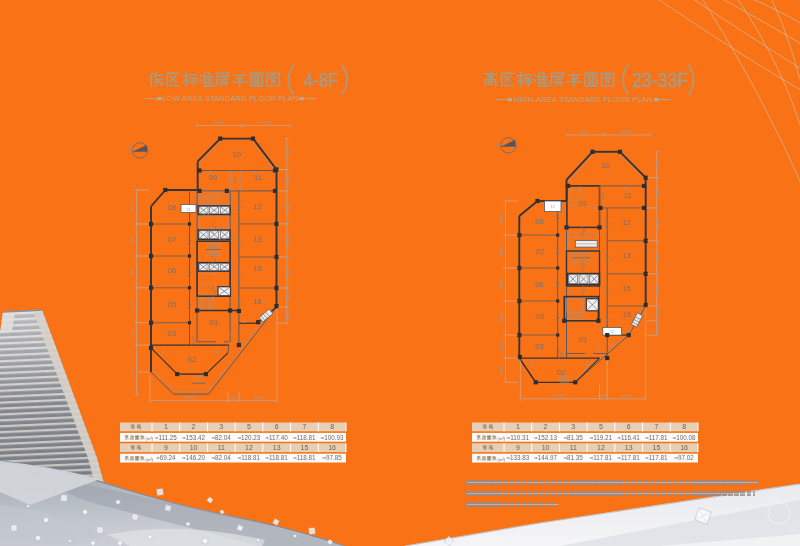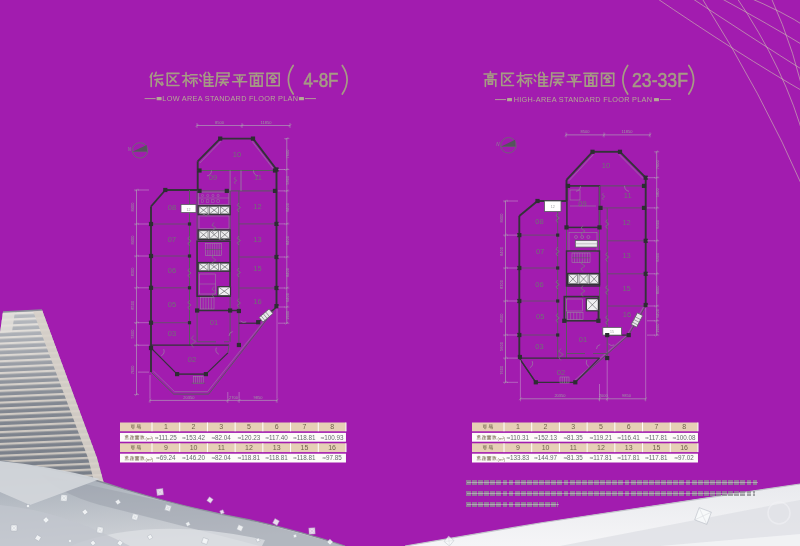--- a/index.html
+++ b/index.html
@@ -1,14 +1,14 @@
 <!DOCTYPE html>
 <html><head><meta charset="utf-8"><style>
 html,body{margin:0;padding:0}
-#pg{position:relative;width:800px;height:546px;background:#a21caf;overflow:hidden;font-family:"Liberation Sans",sans-serif}
+#pg{position:relative;width:800px;height:546px;background:#f97316;overflow:hidden;font-family:"Liberation Sans",sans-serif}
 .abs{position:absolute}
 </style></head><body>
 <div id="pg">
 <svg class="abs" style="left:0;top:0" width="800" height="546" viewBox="0 0 800 546">
       <path d="M652,-5 Q740,55 806,93" fill="none" stroke="#cdc5b2" stroke-width="0.8" opacity="0.75"></path>
       <path d="M687,-5 Q755,40 806,72" fill="none" stroke="#cdc5b2" stroke-width="0.8" opacity="0.75"></path>
       <path d="M715,-5 Q772,26 806,47" fill="none" stroke="#cdc5b2" stroke-width="0.8" opacity="0.75"></path>
       <path d="M743,-5 Q786,13 806,27" fill="none" stroke="#cdc5b2" stroke-width="0.8" opacity="0.75"></path>
       <path d="M700,-5 Q763,95 804,190" fill="none" stroke="#cdc5b2" stroke-width="0.8" opacity="0.75"></path>
       <path d="M735,-5 Q786,70 805,142" fill="none" stroke="#cdc5b2" stroke-width="0.8" opacity="0.75"></path>

